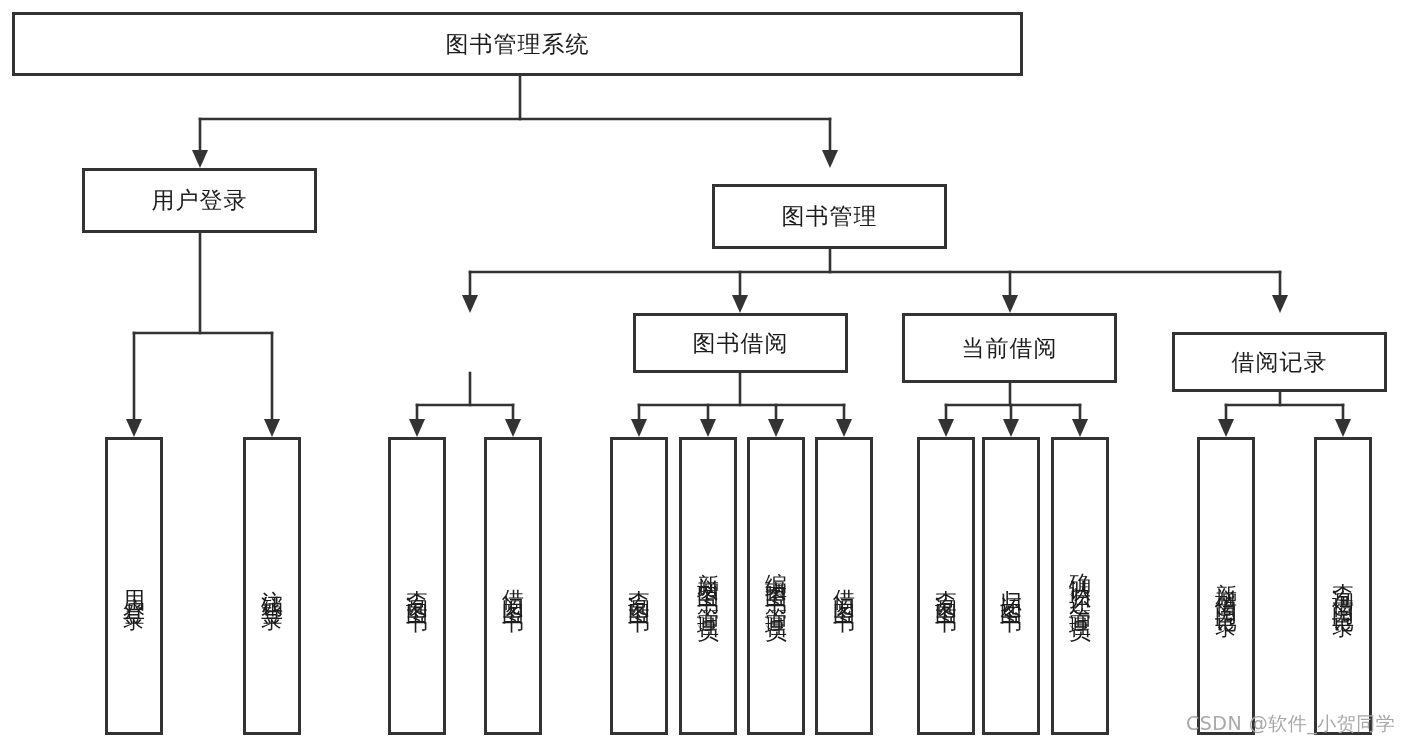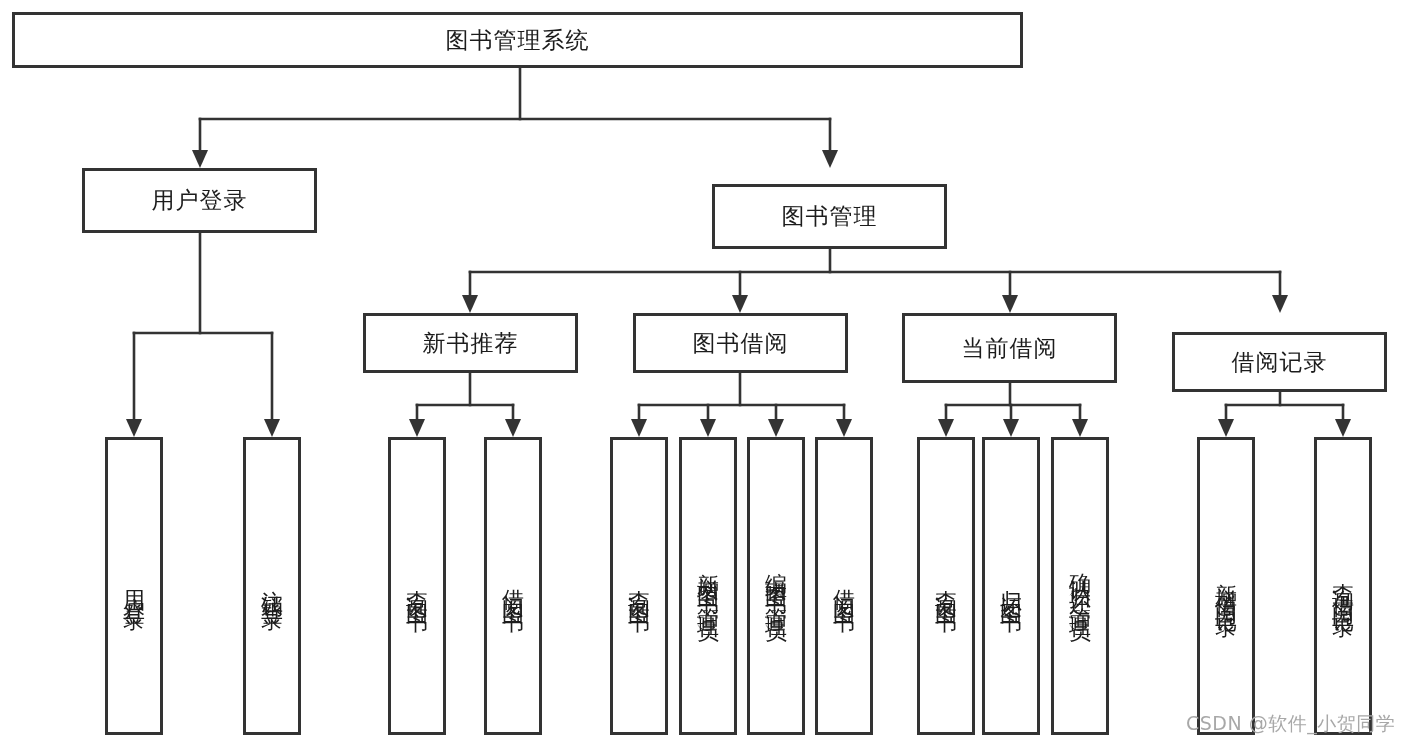--- a/index.html
+++ b/index.html
@@ -140,26 +140,25 @@
     <g>
       <line x1="1280" y1="373" x2="1280" y2="405"></line>
       <line x1="1226" y1="405" x2="1343" y2="405"></line>
       <line x1="1226" y1="405" x2="1226" y2="420"></line>
       <polygon points="1218,419 1234,419 1226,437"></polygon>
       <line x1="1343" y1="405" x2="1343" y2="420"></line>
       <polygon points="1335,419 1351,419 1343,437"></polygon>
     </g>
   </svg>
 
-  <div class="node hnode" style="left:12px; top:12px; width:1011px; height:56px;">图书管理系统</div>
+  <div class="node hnode" style="left:12px; top:12px; width:1011px; height:64px;">图书管理系统</div>
 
   <div class="node hnode" style="left:82px; top:168px; width:235px; height:65px;">用户登录</div>
   <div class="node hnode" style="left:712px; top:184px; width:235px; height:65px;">图书管理</div>
 
-  <div class="node hnode" style="left:363px; top:313px; width:215px; height:60px;">新书推荐</div>
   <div class="node hnode" style="left:633px; top:313px; width:215px; height:60px;font-family:Liberation Mono, monospace;">图书借阅</div>
   <div class="node hnode" style="left:902px; top:313px; width:215px; height:70px;">当前借阅</div>
   <div class="node hnode" style="left:1172px; top:332px; width:215px; height:60px;">借阅记录</div>
 
   <div class="node vnode" style="left:105px;">用户登录</div>
   <div class="node vnode" style="left:243px;">注销登录</div>
 
   <div class="node vnode" style="left:388px;">查询图书</div>
   <div class="node vnode" style="left:484px;">借阅图书</div>
 

